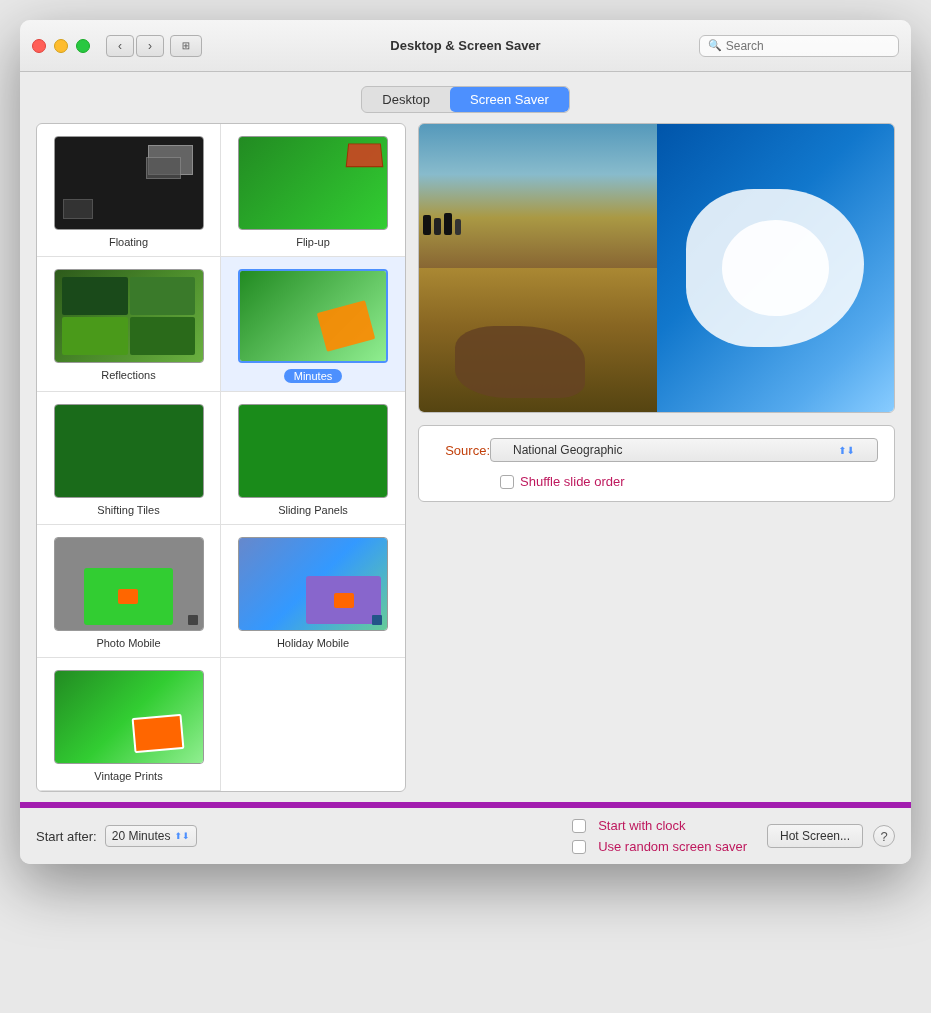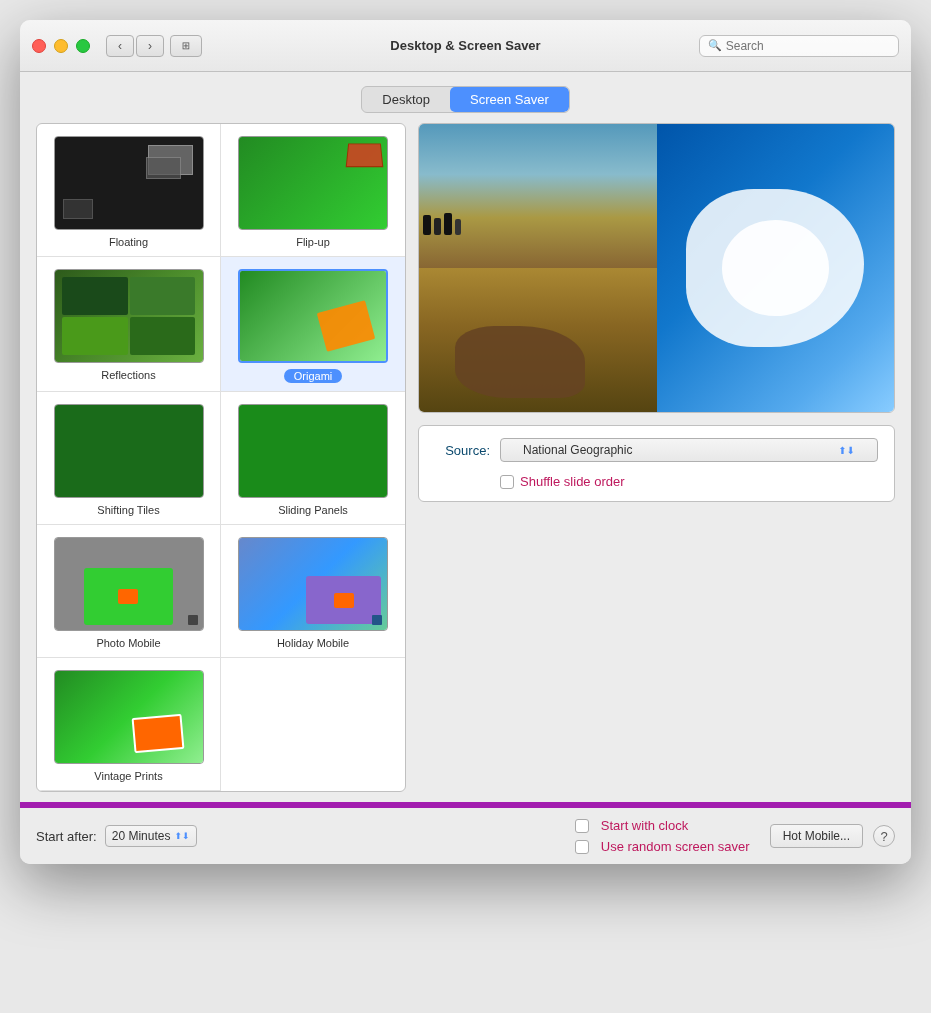--- a/index.html
+++ b/index.html
@@ -219,22 +219,21 @@
       border: 1px solid #c0c0c0;
       border-radius: 6px;
     }
     .source-row {
       display: flex;
       align-items: center;
       margin-bottom: 12px;
     }
     .source-label {
       font-size: 13px;
-      color: #0c4a6e;
-      margin-right: 10px;
+      color: #c2410c;
       min-width: 55px;
       text-align: right;
     }
     .source-select {
       flex: 1;
       height: 24px;
       background: linear-gradient(to bottom, #f5f5f5, #e8e8e8);
       border: 1px solid #b0b0b0;
       border-radius: 4px;
       padding: 0 22px;
@@ -419,21 +418,21 @@
           </div>
           <span class="saver-label">Reflections</span>
         </div>
 
         <div class="saver-item" style="background:#e8f0ff;">
           <div class="saver-thumb" style="border:2px solid #4d90fe;">
             <div class="thumb-img" style="background:linear-gradient(135deg,#228b22,#90ee90);">
               <div style="position:absolute;width:50px;height:40px;background:#ff8800;border-radius:2px;transform:rotate(-15deg);bottom:15px;right:15px;opacity:0.9;"></div>
             </div>
           </div>
-          <span class="saver-label selected">Origami</span>
+          <span class="saver-label selected">Minutes</span>
         </div>
 
         <div class="saver-item">
           <div class="saver-thumb">
             <div class="thumb-img" style="background:#1a6b1a;display:grid;grid-template-columns:repeat(3,1fr);grid-template-rows:repeat(3,1fr);gap:2px;padding:4px;">
               <div style="background:#228b22;border-radius:1px;"></div>
               <div style="background:#3aaa2a;border-radius:1px;"></div>
               <div style="background:#aa5522;border-radius:1px;"></div>
               <div style="background:#cc8833;border-radius:1px;"></div>
               <div style="background:#228b22;border-radius:1px;"></div>
@@ -548,16 +547,16 @@
       <div class="show-clock-row">
         <div class="checkbox"></div>
         <span class="checkbox-label">Start with clock</span>
       </div>
       <div class="random-row">
         <div class="checkbox"></div>
         <span class="checkbox-label">Use random screen saver</span>
       </div>
     </div>
 
-    <button class="hot-corners-btn">Hot Mobile...</button>
+    <button class="hot-corners-btn">Hot Screen...</button>
     <div class="help-btn">?</div>
   </div>
 </div>
 
 </body></html>

